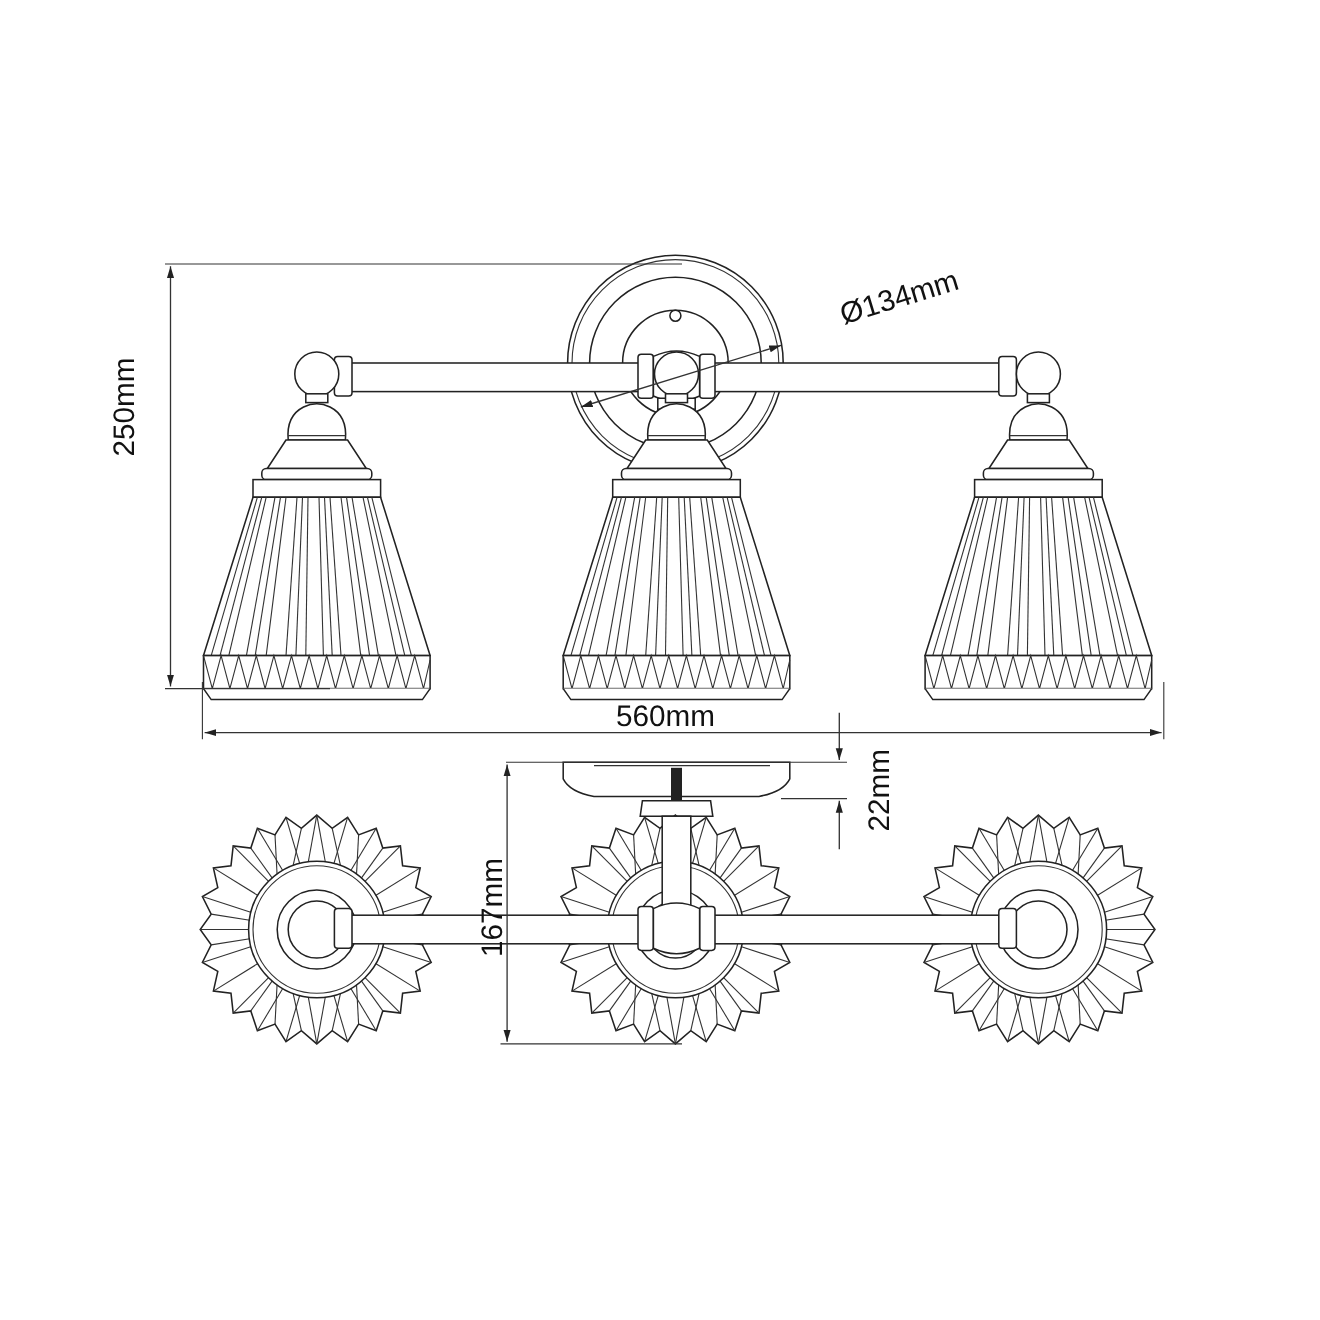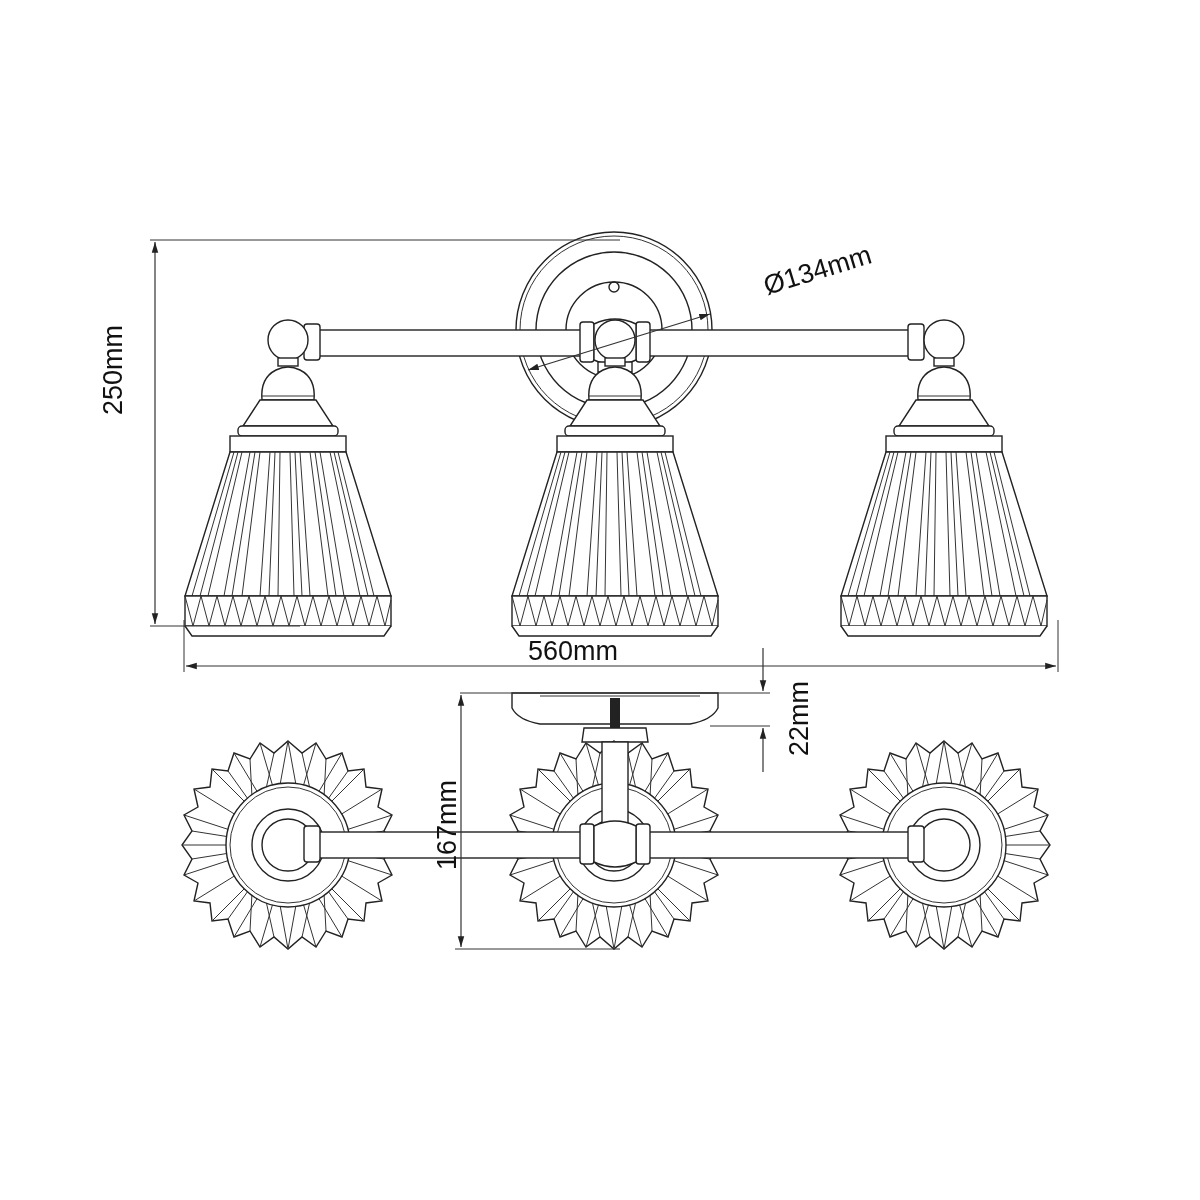--- a/index.html
+++ b/index.html
@@ -180,16 +180,16 @@
   </g>
 
   <g>
     <line x1="455" y1="949" x2="620" y2="949" class="thin"></line>
     <line x1="461" y1="695" x2="461" y2="947" class="dim" marker-start="url(#arr)" marker-end="url(#arr)"></line>
   </g>
 </svg>
 
 <div class="lbl" style="left:98px;top:415px;transform:rotate(-90deg);transform-origin:left top;width:0;">250mm</div>
 <div class="lbl" style="left:760px;top:272px;transform:rotate(-17deg);transform-origin:left top;">Ø134mm</div>
-<div class="lbl" style="left:528px;top:636px;">560mm</div>
+<div class="lbl" style="left:560px;top:636px;">560mm</div>
 <div class="lbl" style="left:784px;top:756px;transform:rotate(-90deg);transform-origin:left top;">22mm</div>
 <div class="lbl" style="left:432px;top:870px;transform:rotate(-90deg);transform-origin:left top;">167mm</div>
 </div>
 
 </body></html>

